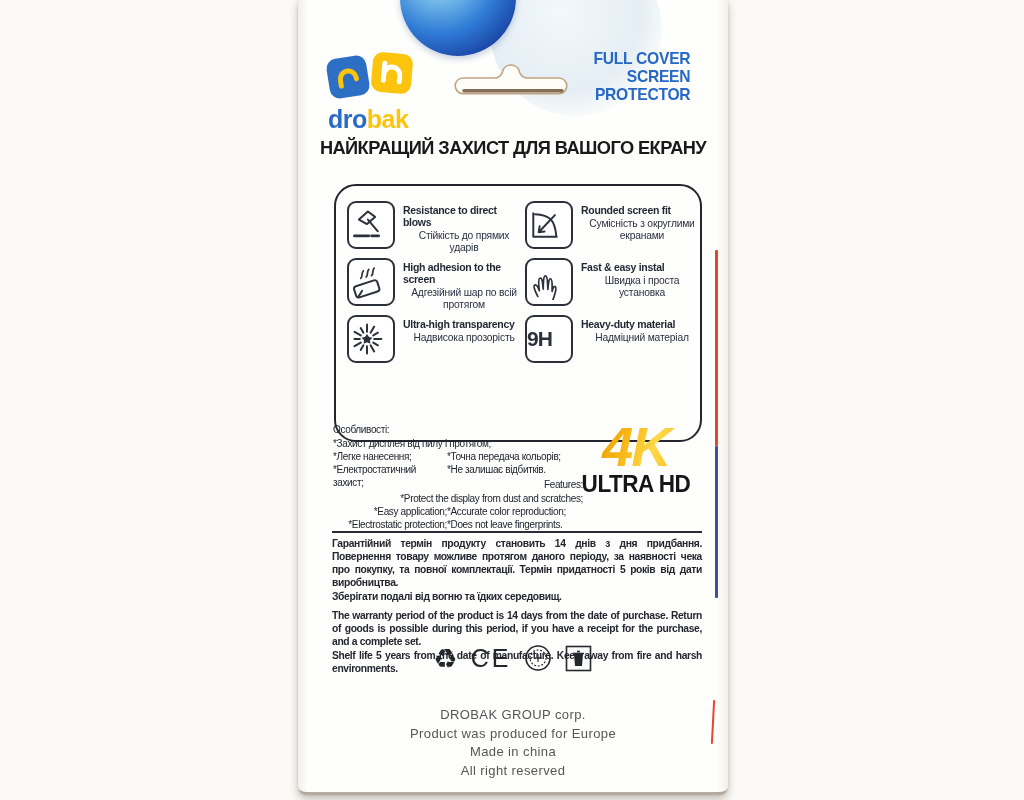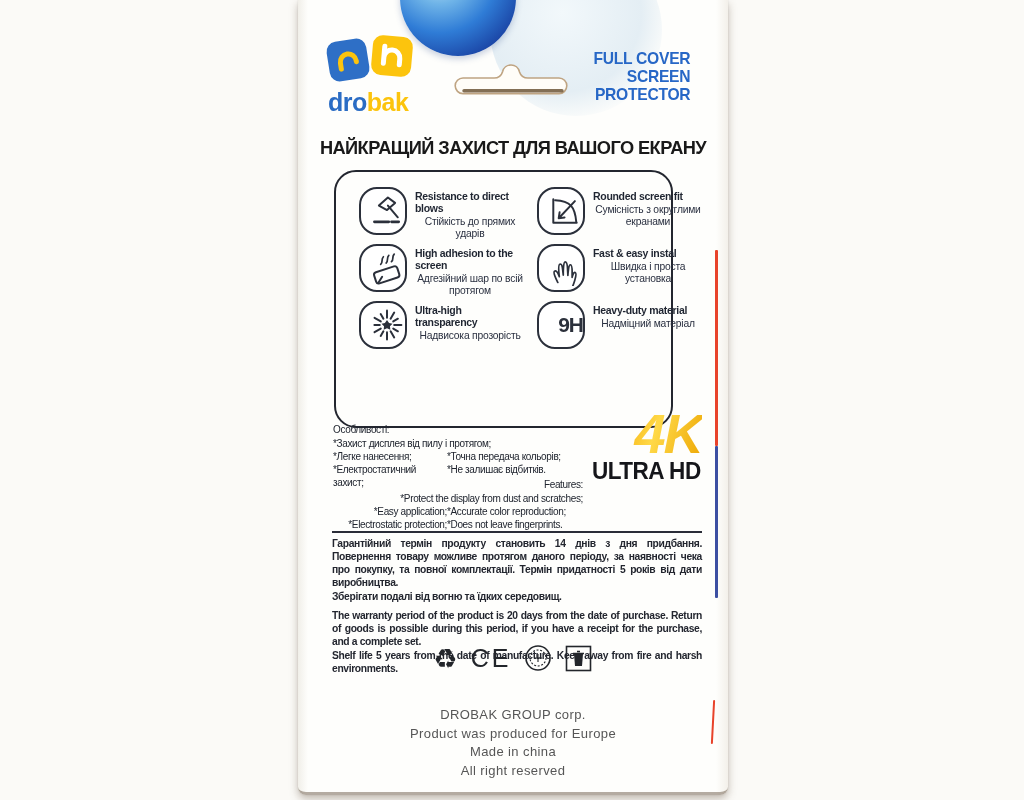--- a/index.html
+++ b/index.html
@@ -20,57 +20,57 @@
     border-bottom:3px solid rgba(92,72,50,.45);
   }
   
   .ghost-circle{position:absolute;left:192px;top:-56px;width:172px;height:172px;border-radius:50%;
     background:radial-gradient(circle at 42% 40%, #f2f8fb 0%, #e4eef4 55%, rgba(255,255,255,0) 78%);}
   .sphere{position:absolute;left:102px;top:-60px;width:116px;height:116px;border-radius:50%;
     background:radial-gradient(circle at 34% 30%, #cdeaf8 0%, #6fb4e8 26%, #2f7cd6 52%, #1c48a8 78%, #16327e 100%);
     box-shadow:0 3px 6px rgba(40,70,140,.25);}
   .euro-slot{position:absolute;left:148px;top:62px;width:134px;height:36px;}
   
-  .logo{position:absolute;left:30px;top:36px;width:110px;}
+  .logo{position:absolute;left:30px;top:53px;width:110px;}
   .logo-squares{display:flex;gap:4px;height:48px;align-items:flex-start;}
   .sq{width:40px;height:40px;border-radius:10px;display:flex;align-items:center;justify-content:center;}
   .sq-blue{background:#2e6fc6;transform:rotate(-9deg);margin-top:4px;}
   .sq-yellow{background:#fcc40d;transform:rotate(5deg);}
   .logo-word{font-size:25px;font-weight:700;letter-spacing:-0.5px;margin-top:4px;}
   .logo-word .dro{color:#2a6cc4;}
   .logo-word .bak{color:#fcc40d;}
   
   .ptype{position:absolute;right:38px;top:50px;text-align:right;color:#2767c6;font-weight:700;
     font-size:17px;line-height:18px;letter-spacing:-0.3px;transform:scaleX(.92);transform-origin:right top;}
   
   .headline{position:absolute;left:0;right:0;top:137px;text-align:center;color:#191919;
     font-weight:700;font-size:19px;letter-spacing:-0.6px;transform:scaleX(.96);}
   
-  .feat-box{position:absolute;left:36px;top:170px;width:339px;height:258px;
+  .feat-box{position:absolute;left:36px;top:184px;width:368px;height:258px;
     border:2.5px solid #23262f;border-radius:22px;box-sizing:border-box;
     display:grid;grid-template-columns:178px 178px;grid-template-rows:repeat(4,57px);
     padding:15px 0 0 11px;}
   .feat-cell{display:flex;gap:8px;align-items:flex-start;}
-  .feat-icon{width:44px;height:44px;border:2px solid #2b303b;border-radius:18px;flex:0 0 auto;
-    display:flex;align-items:center;justify-content:flex-end;background:#fff;margin-left:12px;}
+  .feat-icon{width:44px;height:44px;border:2px solid #2b303b;border-radius:9px;flex:0 0 auto;
+    display:flex;align-items:center;justify-content:flex-start;background:#fff;}
   .feat-icon .nine-h{font-size:21px;font-weight:700;color:#2b303b;letter-spacing:-1px;}
   .feat-text{padding-top:3px;width:128px;}
   .feat-en{font-size:10.5px;font-weight:700;color:#1f2531;letter-spacing:-0.3px;line-height:12px;margin-bottom:2px;}
   .feat-uk{font-size:10.3px;font-weight:400;color:#2a3040;letter-spacing:-0.2px;line-height:11.5px;text-align:center;}
   svg.licon{stroke:#2b303b;fill:none;stroke-width:2.2;stroke-linecap:round;stroke-linejoin:round;}
   
   .blist{position:absolute;left:35px;width:250px;font-size:10px;font-weight:400;
     letter-spacing:-0.35px;color:#20252f;line-height:13px;}
   .blist.uk{top:423px;}
   .blist.en{top:478px;text-align:right;}
   .blist .hd{margin-bottom:1px;}
   .brow{display:flex;}
   .brow .c1{width:114px;flex:0 0 auto;}
   
-  .badge4k{position:absolute;left:272px;top:408px;width:132px;text-align:right;}
+  .badge4k{position:absolute;left:272px;top:421px;width:132px;text-align:center;}
   .fourk{font-size:56px;font-weight:700;font-style:italic;letter-spacing:-2px;line-height:52px;
     background:linear-gradient(110deg,#d98a00 0%,#f7b413 40%,#ffd948 62%,#eda704 100%);
     -webkit-background-clip:text;background-clip:text;color:transparent;}
   .ultrahd{font-size:23px;font-weight:700;color:#15161a;letter-spacing:-0.5px;margin-top:-2px;transform:scaleX(.98);}
   
   .divider{position:absolute;left:34px;top:531px;width:370px;border-top:2px solid #2a2d38;}
   .legal{position:absolute;left:34px;top:537px;width:370px;font-size:10.3px;font-weight:700;
     letter-spacing:-0.35px;line-height:13px;color:#23262f;text-align:justify;}
   .legal p{margin:0 0 1px 0;}
   .legal .gap{margin-top:6px;}
@@ -255,21 +255,21 @@
         <span class="c1">*Electrostatic protection;</span>
         <span>*Does not leave fingerprints.</span>
       </div>
     </div>
 
     <div class="divider"></div>
 
     <div class="legal">
       <p>Гарантійний термін продукту становить 14 днів з дня придбання. Повернення товару можливе протягом даного періоду, за наявності чека про покупку, та повної комплектації. Термін придатності 5 років від дати виробництва.</p>
       <p>Зберігати подалі від вогню та їдких середовищ.</p>
-      <p class="gap">The warranty period of the product is 20 days from the date of purchase. Return of goods is possible during this period, if you have a receipt for the purchase, and a complete set.</p>
+      <p class="gap">The warranty period of the product is 14 days from the date of purchase. Return of goods is possible during this period, if you have a receipt for the purchase, and a complete set.</p>
       <p>Shelf life 5 years from the date of manufacture. Keep away from fire and harsh environments.</p>
     </div>
 
     <div class="certs">
       <span class="recycle">♻</span>
       <span class="ce">CE</span>
       <svg width="28" height="28" viewBox="0 0 28 28">
         <circle cx="14" cy="14" r="12" fill="none" stroke="#23262b" stroke-width="1.6"></circle>
         <circle cx="14" cy="14" r="8" fill="none" stroke="#23262b" stroke-width="1.1" stroke-dasharray="2 1.6"></circle>
         <path d="M10 14 h8 M14 10 v8" stroke="#23262b" stroke-width="1.1"></path>

